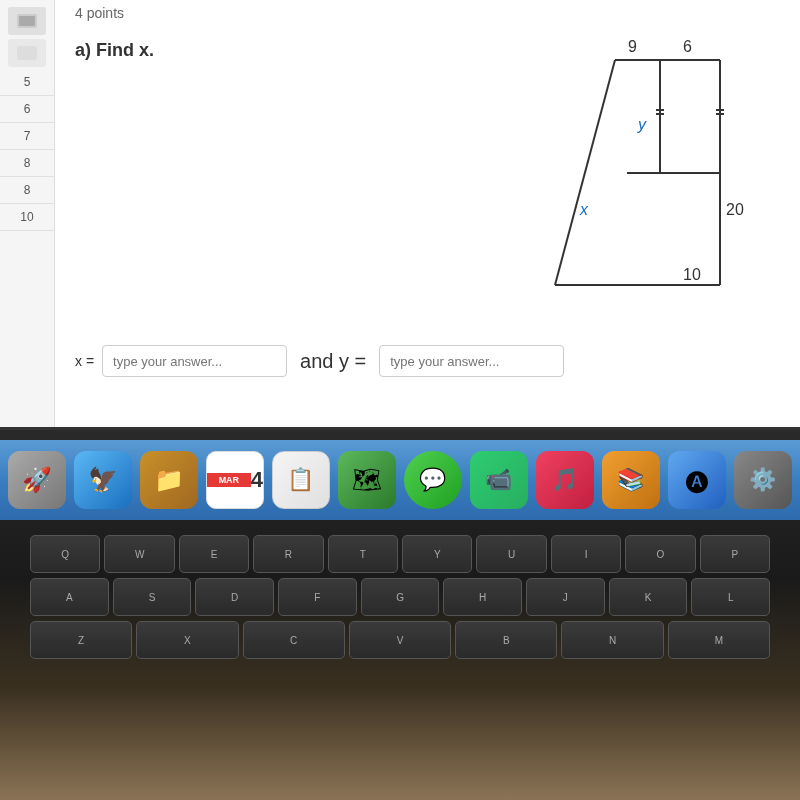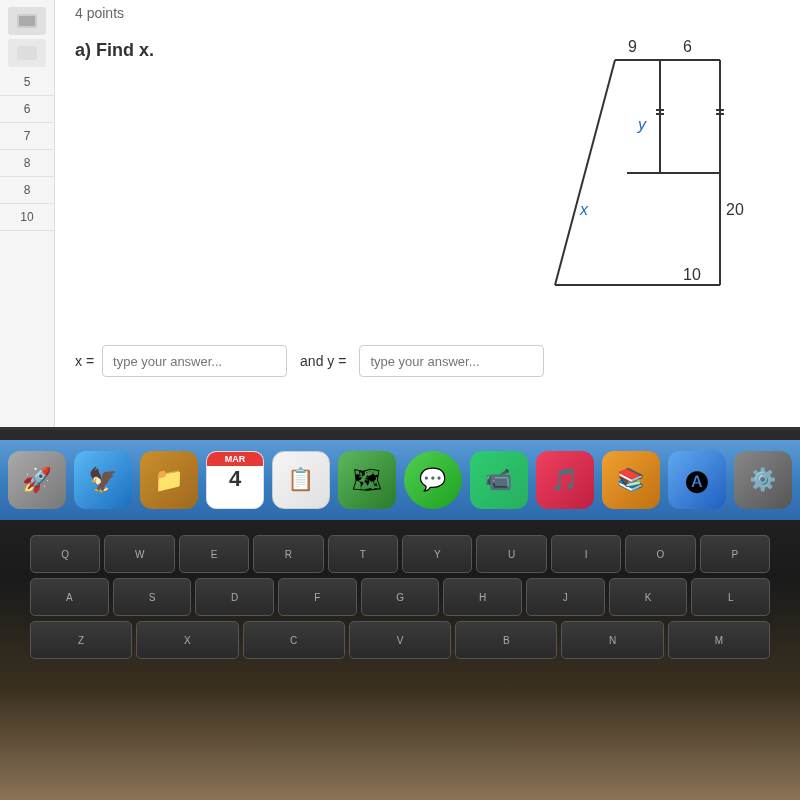--- a/index.html
+++ b/index.html
@@ -118,21 +118,21 @@
       height: 32px;
       border: 1px solid #ccc;
       border-radius: 4px;
       padding: 0 10px;
       font-size: 13px;
       color: #1d4ed8;
       background: #fff;
     }
 
     .and-text {
-      font-size: 14px;
+      font-size: 20px;
       color: #333;
       margin: 0 5px;
     }
 
     
     .keyboard-area {
       position: absolute;
       top: 430px;
       left: 0;
       width: 800px;
@@ -308,21 +308,21 @@
     </div>
 
     <div class="dock-item" style="background:linear-gradient(135deg,#5bb8f5,#1a6fbf);border-radius:12px;">
       <span style="font-size:24px;">🦅</span>
     </div>
 
     <div class="dock-item" style="background:linear-gradient(135deg,#c8902a,#a06820);border-radius:12px;">
       <span style="font-size:24px;">📁</span>
     </div>
 
-    <div class="dock-item dock-calendar" style="border-radius:10px;overflow:hidden;padding:0;flex-direction:column;justify-content:flex-start;background:#fff;">
+    <div class="dock-item dock-calendar" style="border-radius:10px;overflow:hidden;padding:0;flex-direction:row;justify-content:flex-start;background:#fff;">
       <div class="calendar-header">MAR</div>
       <div class="calendar-date">4</div>
     </div>
 
     <div class="dock-item" style="background:linear-gradient(135deg,#f5f5f5,#e0e0e0);border-radius:12px;border:1px solid #ccc;">
       <span style="font-size:22px;">📋</span>
     </div>
 
     <div class="dock-item dock-maps" style="border-radius:12px;">
       <span style="font-size:24px;">🗺</span>

